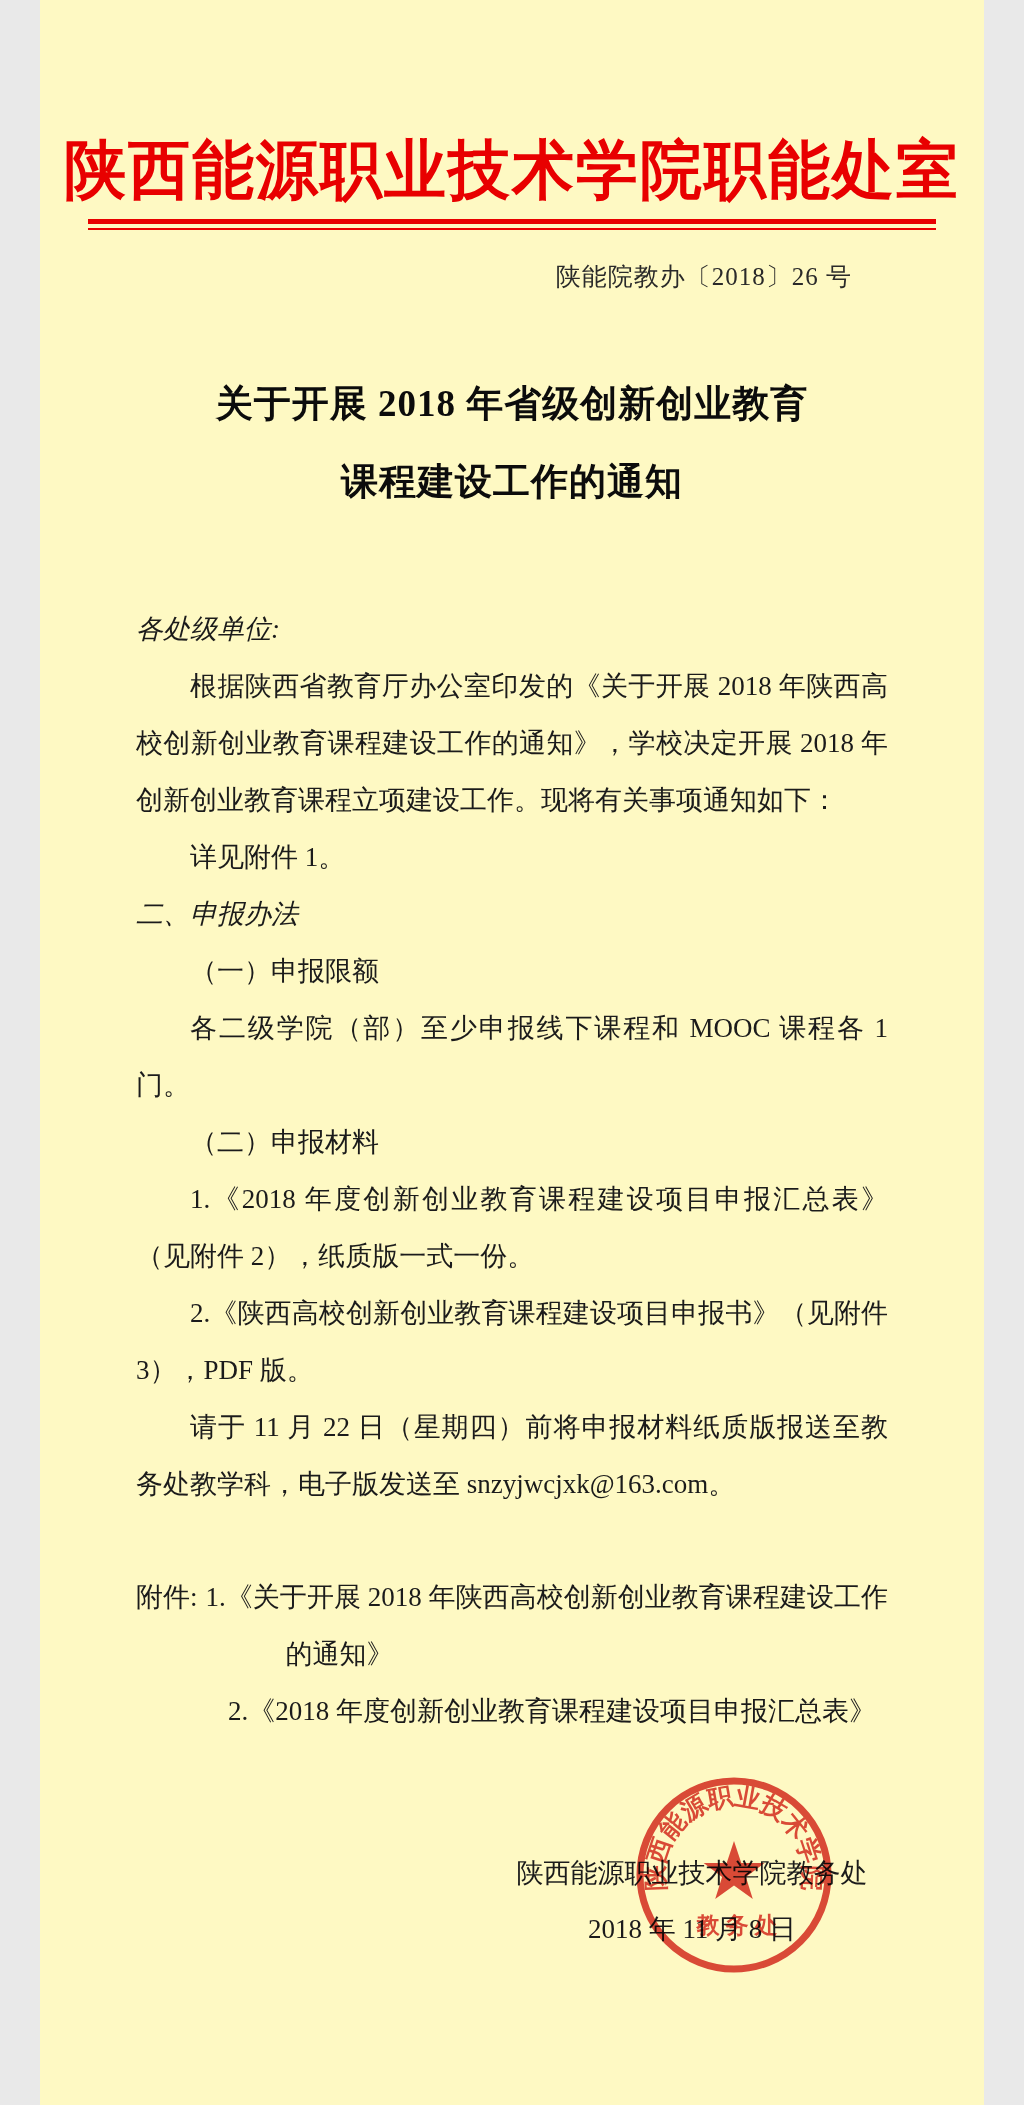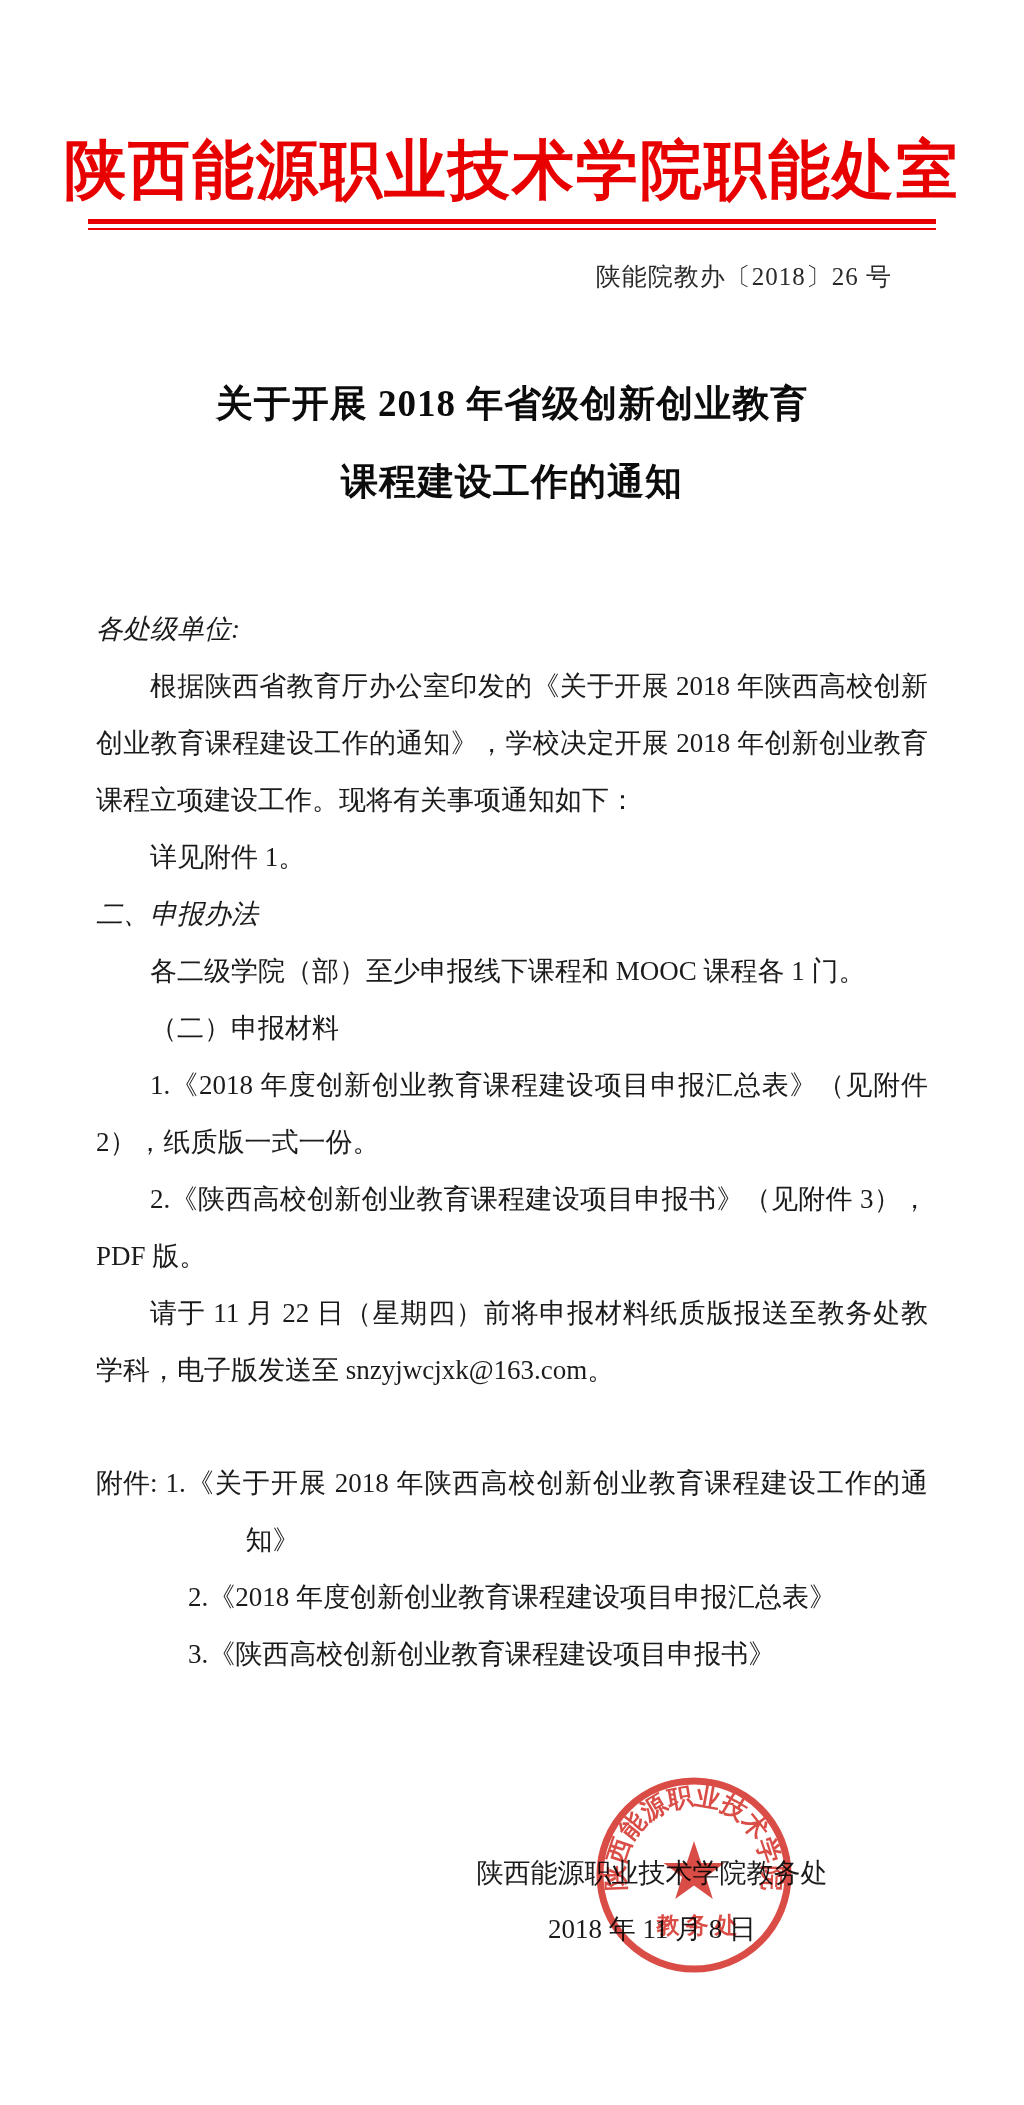--- a/index.html
+++ b/index.html
@@ -1,21 +1,21 @@
 <!DOCTYPE html>
 <html lang="zh"><head>
 <meta charset="utf-8">
 <style>
   html,body{margin:0;padding:0;background:#e9e9e9;}
   .page{
     position:relative;
-    width:1024px;
+    width:944px;
     height:2105px;
     margin:0 auto;
-    background:#ffffff;
+    background:#fef9c3;
     font-family:"Liberation Serif","DejaVu Serif",serif;
     color:#1b1b1b;
     overflow:hidden;
   }
   
   .letterhead{
     padding-top:138px;
     text-align:center;
   }
   .org-title{
@@ -113,34 +113,34 @@
   <div class="doc-title">
     <div>关于开展 2018 年省级创新创业教育</div>
     <div>课程建设工作的通知</div>
   </div>
 
   <div class="body-block">
     <p class="p-flush">各处级单位:</p>
     <p class="p-indent">根据陕西省教育厅办公室印发的《关于开展 2018 年陕西高校创新创业教育课程建设工作的通知》，学校决定开展 2018 年创新创业教育课程立项建设工作。现将有关事项通知如下：</p>
     <p class="p-indent">详见附件 1。</p>
     <p class="p-flush">二、申报办法</p>
+    <p class="p-indent">（一）申报限额</p>
     <p class="p-indent">各二级学院（部）至少申报线下课程和 MOOC 课程各 1 门。</p>
     <p class="p-indent">（二）申报材料</p>
     <p class="p-indent">1.《2018 年度创新创业教育课程建设项目申报汇总表》（见附件 2），纸质版一式一份。</p>
     <p class="p-indent">2.《陕西高校创新创业教育课程建设项目申报书》（见附件 3），PDF 版。</p>
     <p class="p-indent">请于 11 月 22 日（星期四）前将申报材料纸质版报送至教务处教学科，电子版发送至 snzyjwcjxk@163.com。</p>
   </div>
 
   <div class="attachments">
     <div class="att-row1">
       <span class="att-label">附件:</span>
       <div class="att-item-1">1.《关于开展 2018 年陕西高校创新创业教育课程建设工作的通知》</div>
     </div>
     <div class="att-item">2.《2018 年度创新创业教育课程建设项目申报汇总表》</div>
-    <div class="att-item">3.《陕西高校创新创业教育课程建设项目申报书》</div>
   </div>
 
   <div class="signature">
     <div>陕西能源职业技术学院教务处</div>
     <div>2018 年 11 月 8 日</div>
   </div>
 
   <svg class="seal" viewBox="0 0 204 204" xmlns="http://www.w3.org/2000/svg">
     <circle cx="102" cy="102" r="94" fill="none" stroke="#d5332c" stroke-width="7"></circle>
     <polygon fill="#d5332c" points="102,68 109.3,89.9 132.4,90.1 113.9,103.9 120.8,125.9 102,112.5 83.2,125.9 90.1,103.9 71.6,90.1 94.7,89.9"></polygon>

